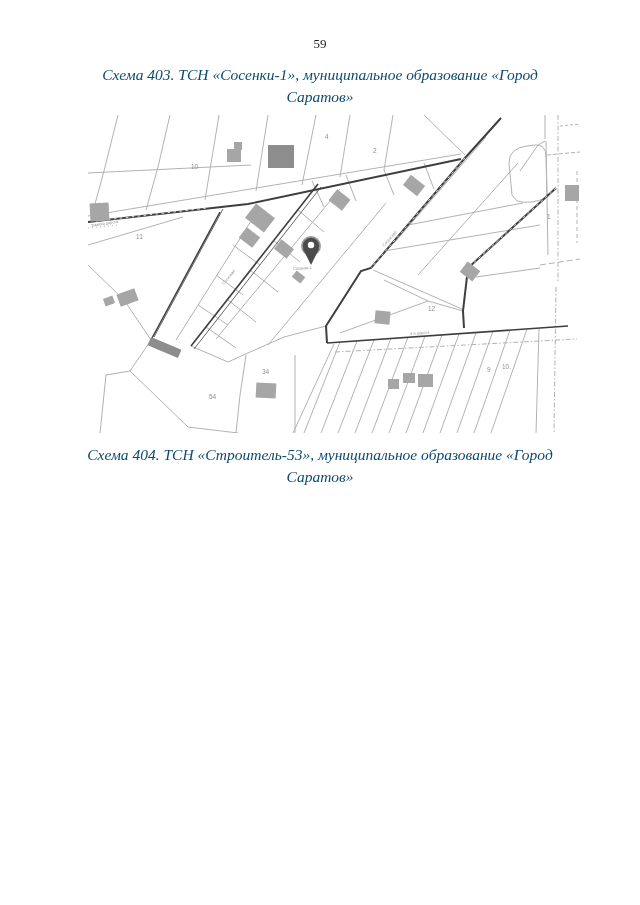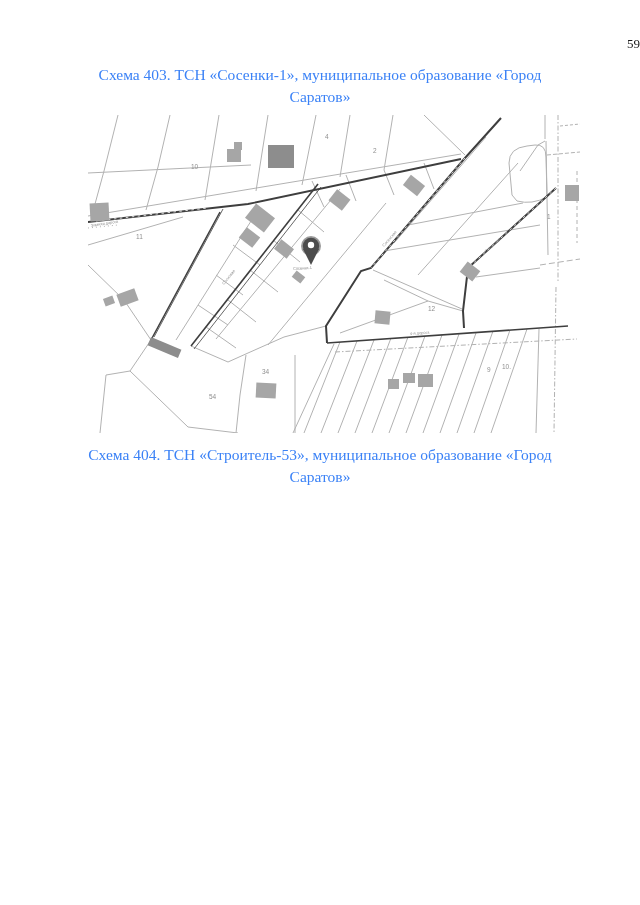--- a/index.html
+++ b/index.html
@@ -1,26 +1,26 @@
 <!DOCTYPE html>
 <html><head>
 <meta charset="utf-8">
 <style>
   html,body{margin:0;padding:0;background:#ffffff;}
   .page{
     position:relative;width:640px;height:905px;background:#ffffff;
     font-family:"Liberation Serif","DejaVu Serif",serif;color:#1a1a1a;overflow:hidden;
   }
   .page-number{
-    position:absolute;top:36px;left:0;width:100%;text-align:right;
+    position:absolute;top:36px;left:0;width:100%;text-align:center;
     font-size:13px;color:#1a1a1a;
   }
   .fig-caption{
     position:absolute;left:0;width:100%;text-align:center;
-    font-size:15.5px;line-height:22px;color:#3b82f6;
+    font-size:15.5px;line-height:22px;color:#0c4a6e;font-style:italic;
   }
   .fig-caption.c403{top:64px;}
   .fig-caption.c404{top:444px;}
   .map-wrap{
     position:absolute;left:88px;top:115px;width:492px;height:318px;background:#ffffff;
   }
   .map-wrap svg{display:block;width:492px;height:318px;}
 </style>
 </head>
 <body>

